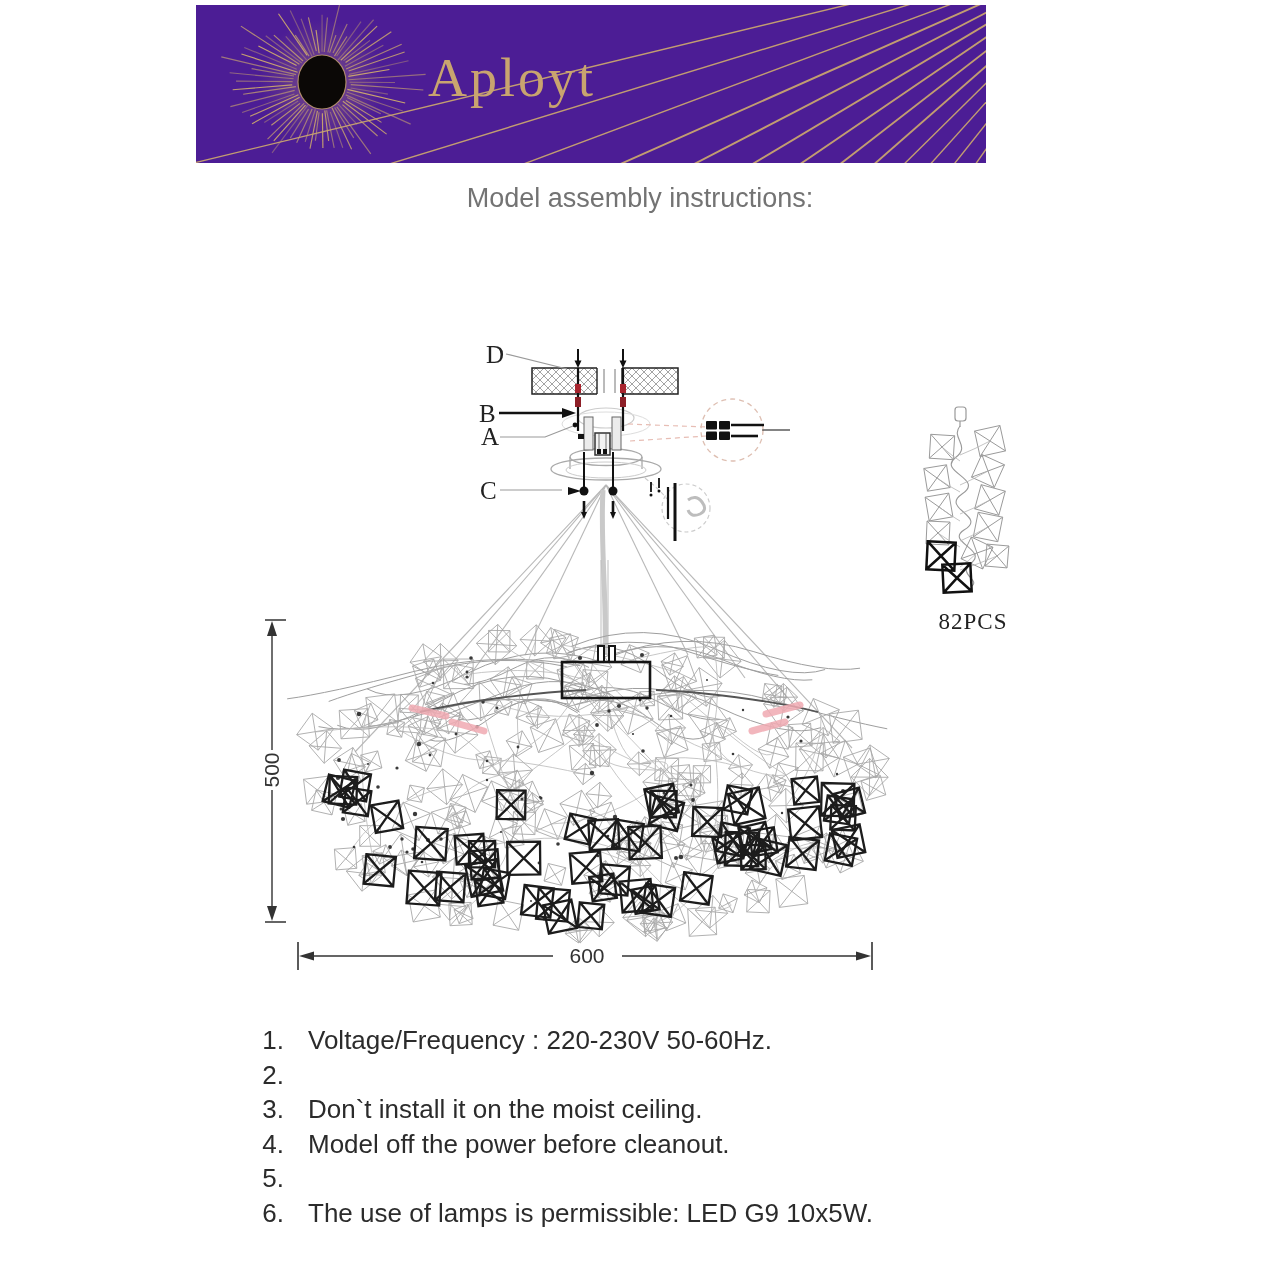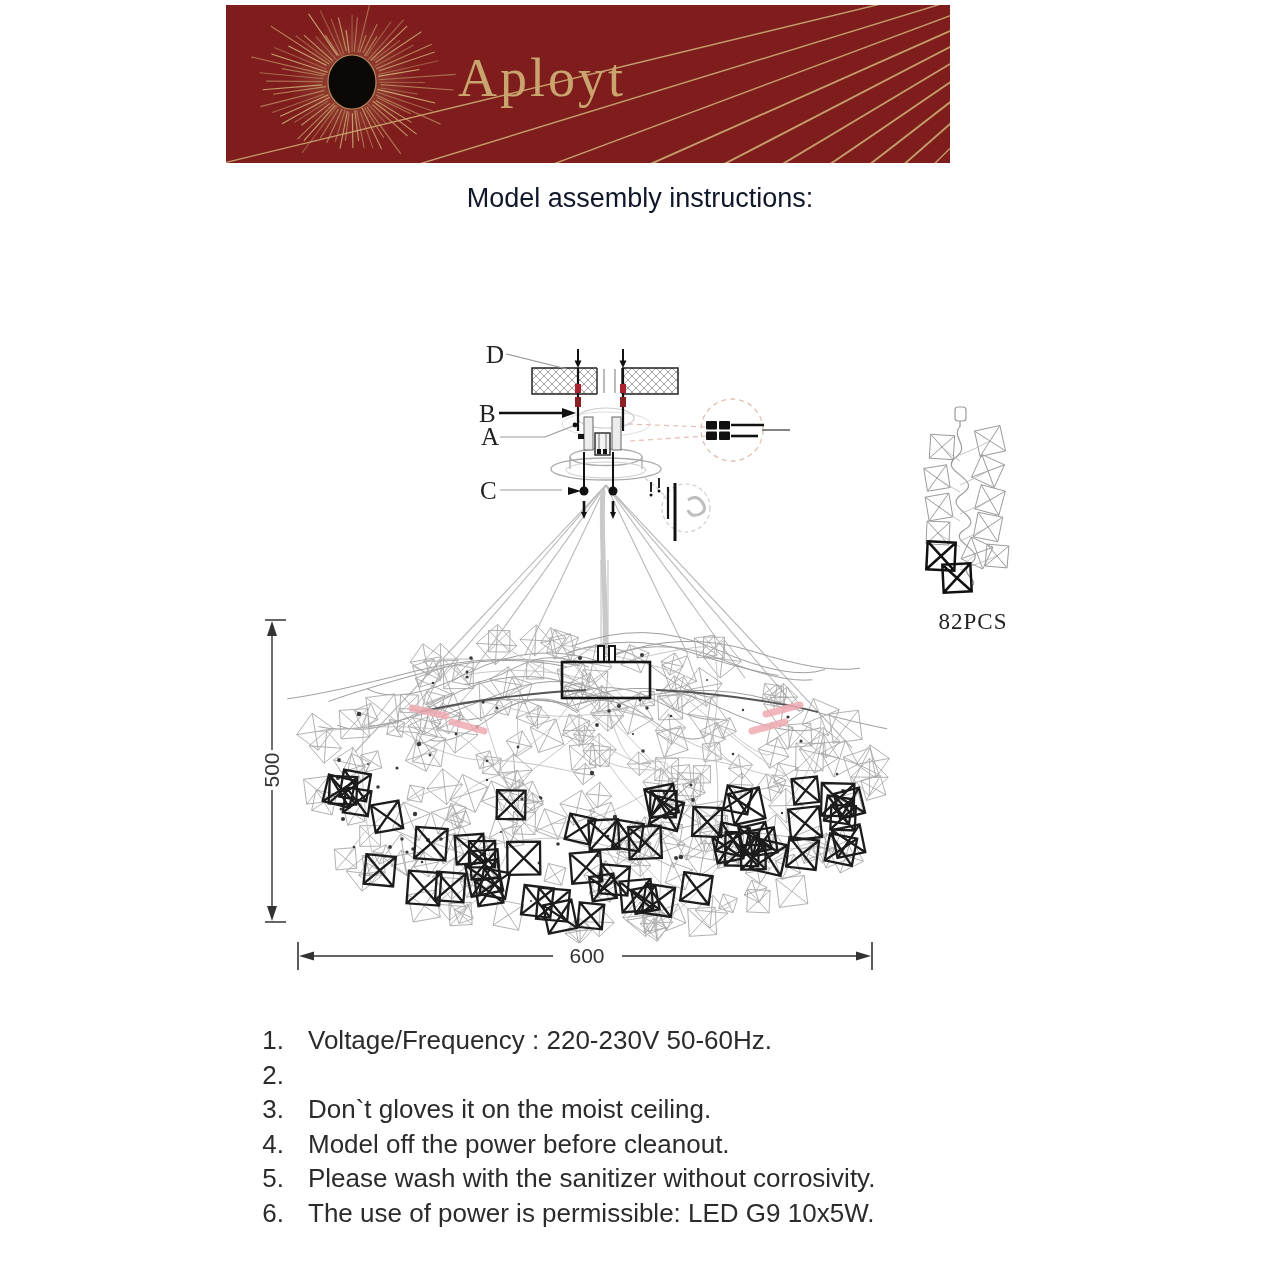--- a/index.html
+++ b/index.html
@@ -1,23 +1,23 @@
 <!DOCTYPE html>
 <html><head>
 <meta charset="utf-8">
 <style>
   html,body{margin:0;padding:0;background:#ffffff;}
   body{width:1280px;height:1280px;position:relative;overflow:hidden;
        font-family:"Liberation Sans",sans-serif;color:#2f2f2f;}
-  .banner{position:absolute;left:196px;top:5px;width:724px;height:158px;background:#7f1d1d;overflow:hidden;margin-left:30px;}
+  .banner{position:absolute;left:196px;top:5px;width:790px;height:158px;background:#4c1d95;overflow:hidden;}
   .banner svg{position:absolute;left:0;top:0;}
   .brand-text{position:absolute;left:232px;top:46px;font-family:"Liberation Serif",serif;
        font-weight:400;font-size:54px;line-height:1;color:#c9a46f;letter-spacing:3px;}
   .title-block{position:absolute;left:0;top:180px;width:1280px;text-align:center;
-       font-size:27px;line-height:36px;color:#0f172a;}
+       font-size:27px;line-height:36px;color:#737373;}
   #diagram{position:absolute;left:0;top:330px;}
   .instructions{position:absolute;left:248px;top:1023px;width:830px;}
   .ins-row{display:flex;font-size:26px;line-height:34.6px;color:#2b2b2b;}
   .ins-num{width:36px;text-align:right;margin-right:24px;flex:0 0 auto;}
   .ins-text{white-space:nowrap;text-align:right;}
   text{font-family:"Liberation Sans",sans-serif;}
   .serif-label{font-family:"Liberation Serif",serif;}
 </style>
 </head>
 <body>
@@ -686,27 +686,26 @@
 <div class="instructions">
   <div class="ins-row">
     <span class="ins-num">1.</span>
     <span class="ins-text">Voltage/Frequency : 220-230V 50-60Hz.</span>
   </div>
   <div class="ins-row">
     <span class="ins-num">2.</span>
   </div>
   <div class="ins-row">
     <span class="ins-num">3.</span>
-    <span class="ins-text">Don`t gloves it on the moist ceiling.</span>
+    <span class="ins-text">Don`t install it on the moist ceiling.</span>
   </div>
   <div class="ins-row">
     <span class="ins-num">4.</span>
     <span class="ins-text">Model off the power before cleanout.</span>
   </div>
   <div class="ins-row">
     <span class="ins-num">5.</span>
-    <span class="ins-text">Please wash with the sanitizer without corrosivity.</span>
   </div>
   <div class="ins-row">
     <span class="ins-num">6.</span>
-    <span class="ins-text">The use of power is permissible: LED G9 10x5W.</span>
+    <span class="ins-text">The use of lamps is permissible: LED G9 10x5W.</span>
   </div>
 </div>
 
 </body></html>

